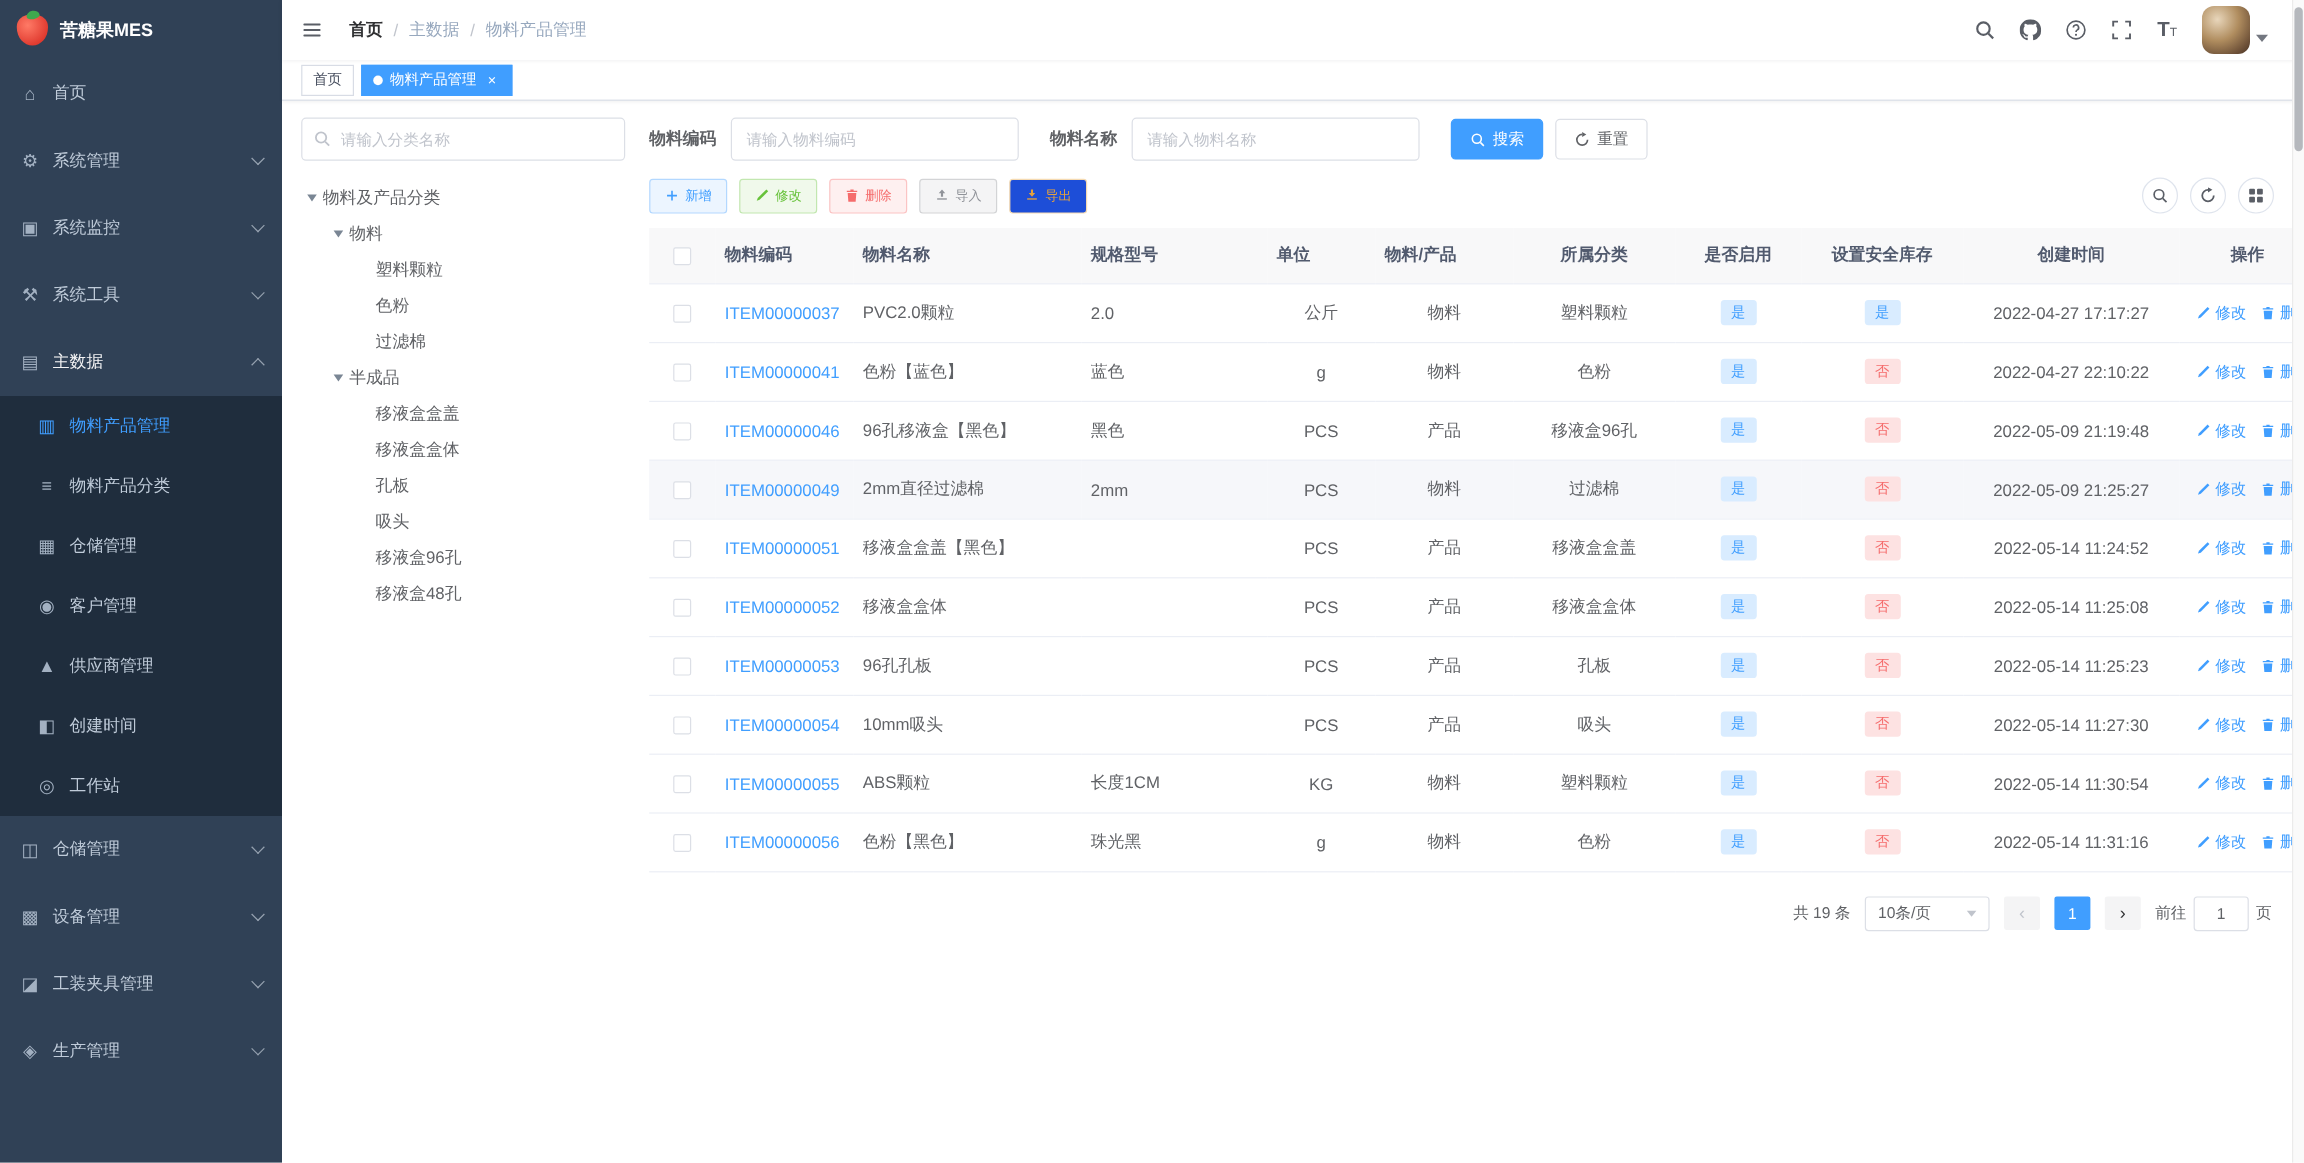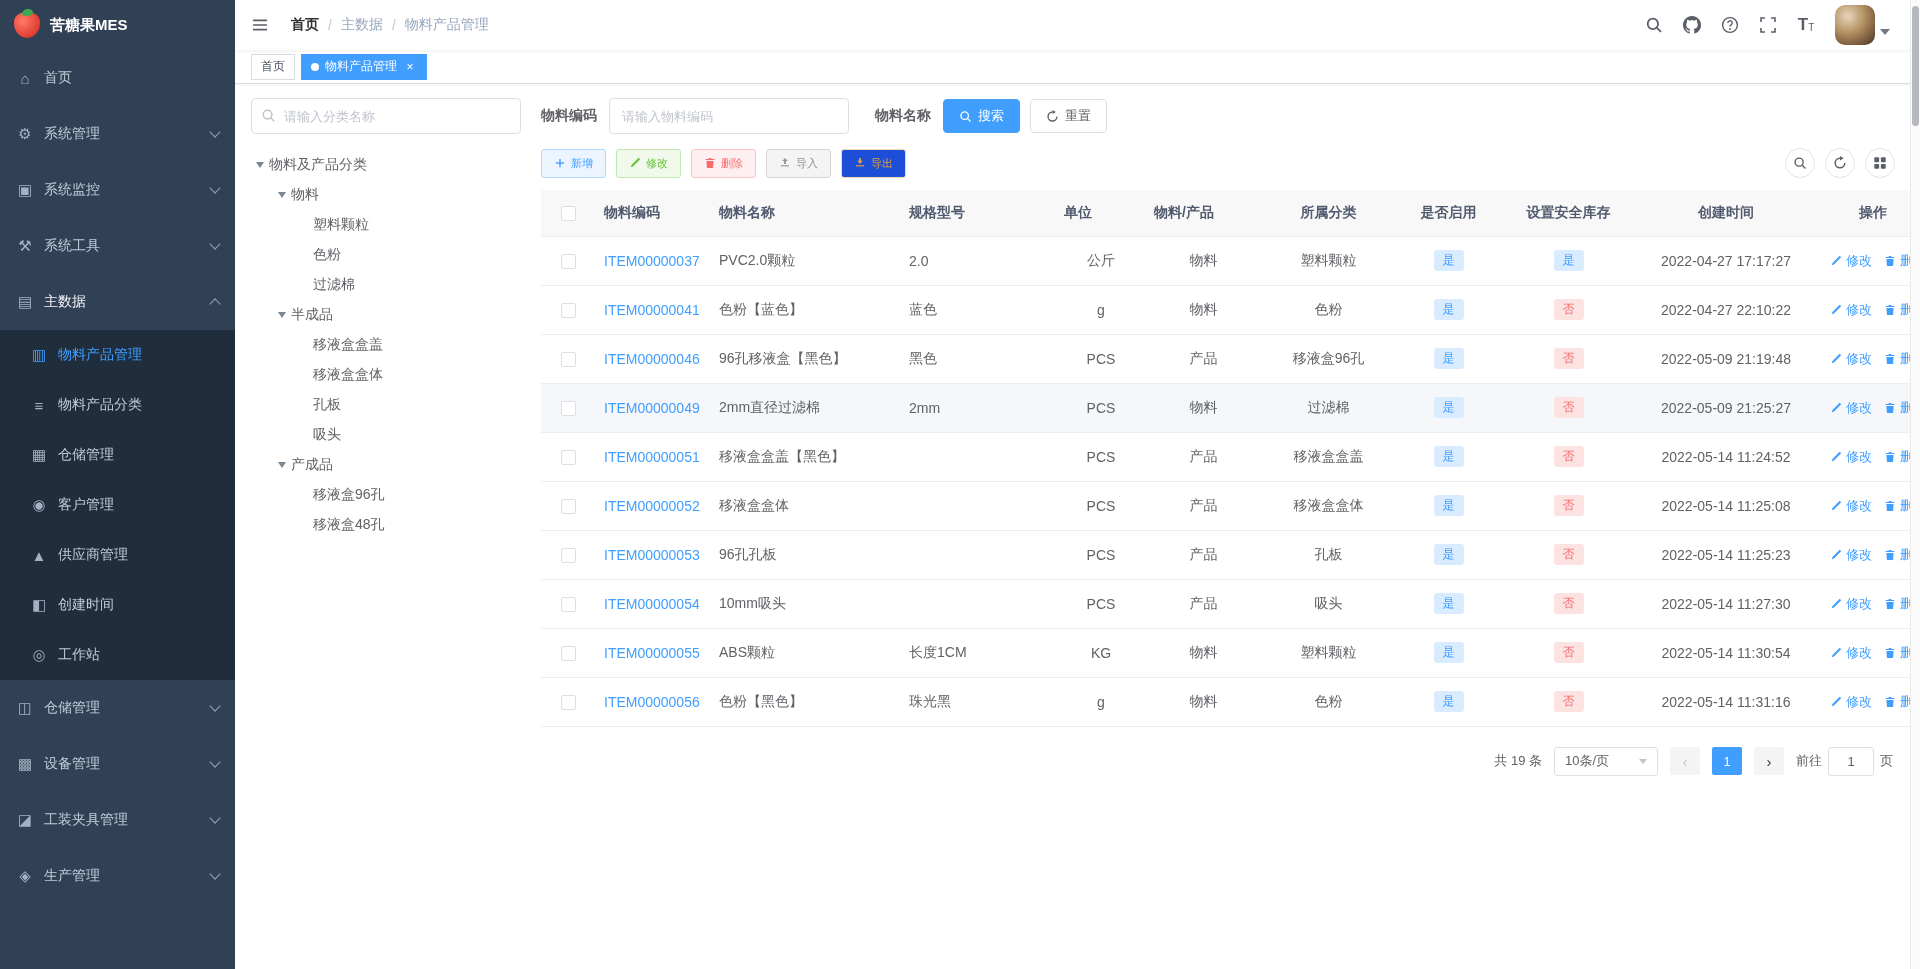--- a/index.html
+++ b/index.html
@@ -307,41 +307,38 @@
               <span class="tn-label">移液盒盒体</span>
             </div>
             <div class="tree-node" style="padding-left: 44px;">
               <span class="caret-slot"></span>
               <span class="tn-label">孔板</span>
             </div>
             <div class="tree-node" style="padding-left: 44px;">
               <span class="caret-slot"></span>
               <span class="tn-label">吸头</span>
             </div>
-            <div class="tree-node" style="padding-left: 22px;">
-              <span class="caret-slot has-caret"></span>
-              <span class="tn-label">产成品</span>
-            </div>
             <div class="tree-node" style="padding-left: 44px;">
               <span class="caret-slot"></span>
               <span class="tn-label">移液盒96孔</span>
             </div>
             <div class="tree-node" style="padding-left: 44px;">
               <span class="caret-slot"></span>
               <span class="tn-label">移液盒48孔</span>
             </div>
           </div>
       </div>
 
       <div class="table-panel">
 
         <form class="filter-form">
           <span class="filter-label">物料编码</span>
           <input class="filter-input" placeholder="请输入物料编码" style="">
           <span class="filter-label">物料名称</span>
+          <input class="filter-input" placeholder="请输入物料名称" style="">
           <button class="btn btn-primary" type="button">
             <span class="ic">
                 <svg viewBox="0 0 16 16" fill="none" stroke="currentColor" stroke-width="1.6">
                   <circle cx="7" cy="7" r="4.6"></circle>
                   <line x1="10.6" y1="10.6" x2="14.2" y2="14.2"></line>
                 </svg>
               </span>
             <span>搜索</span>
           </button>
           <button class="btn btn-default" type="button">

